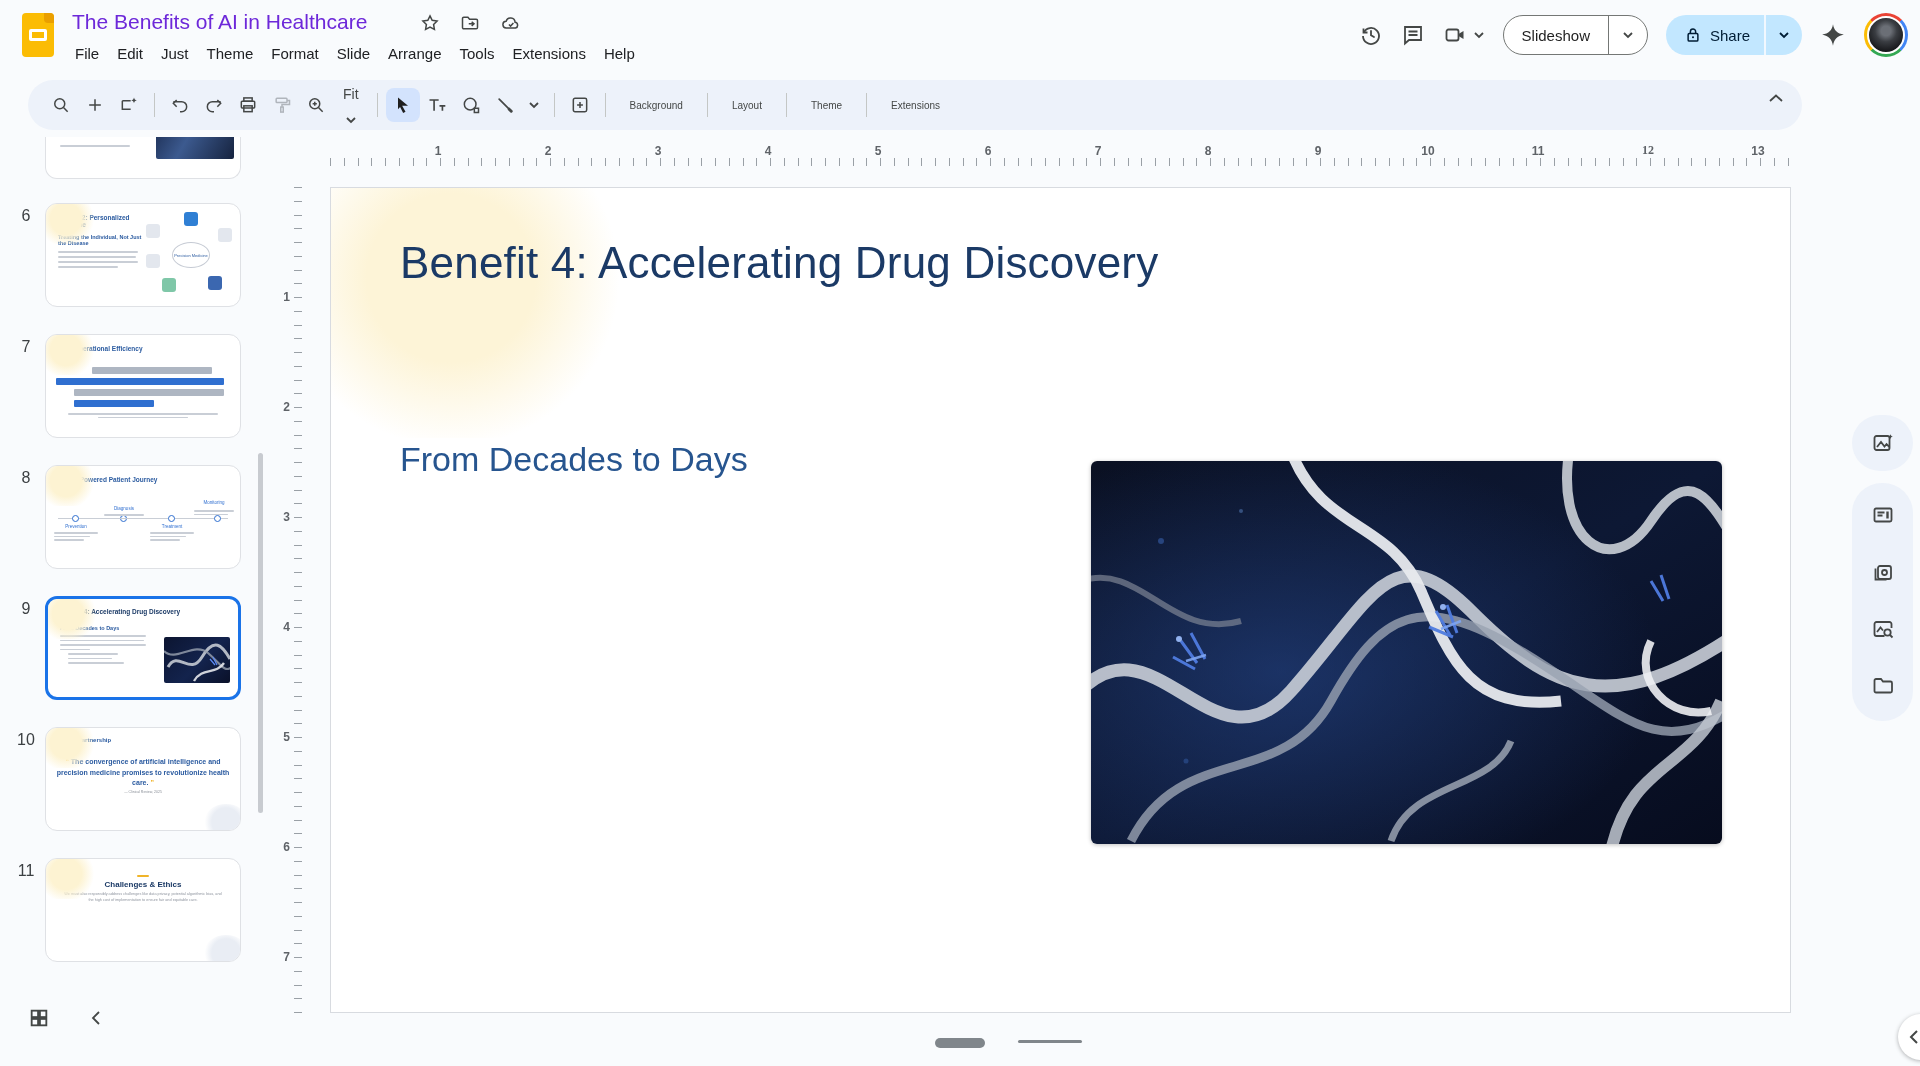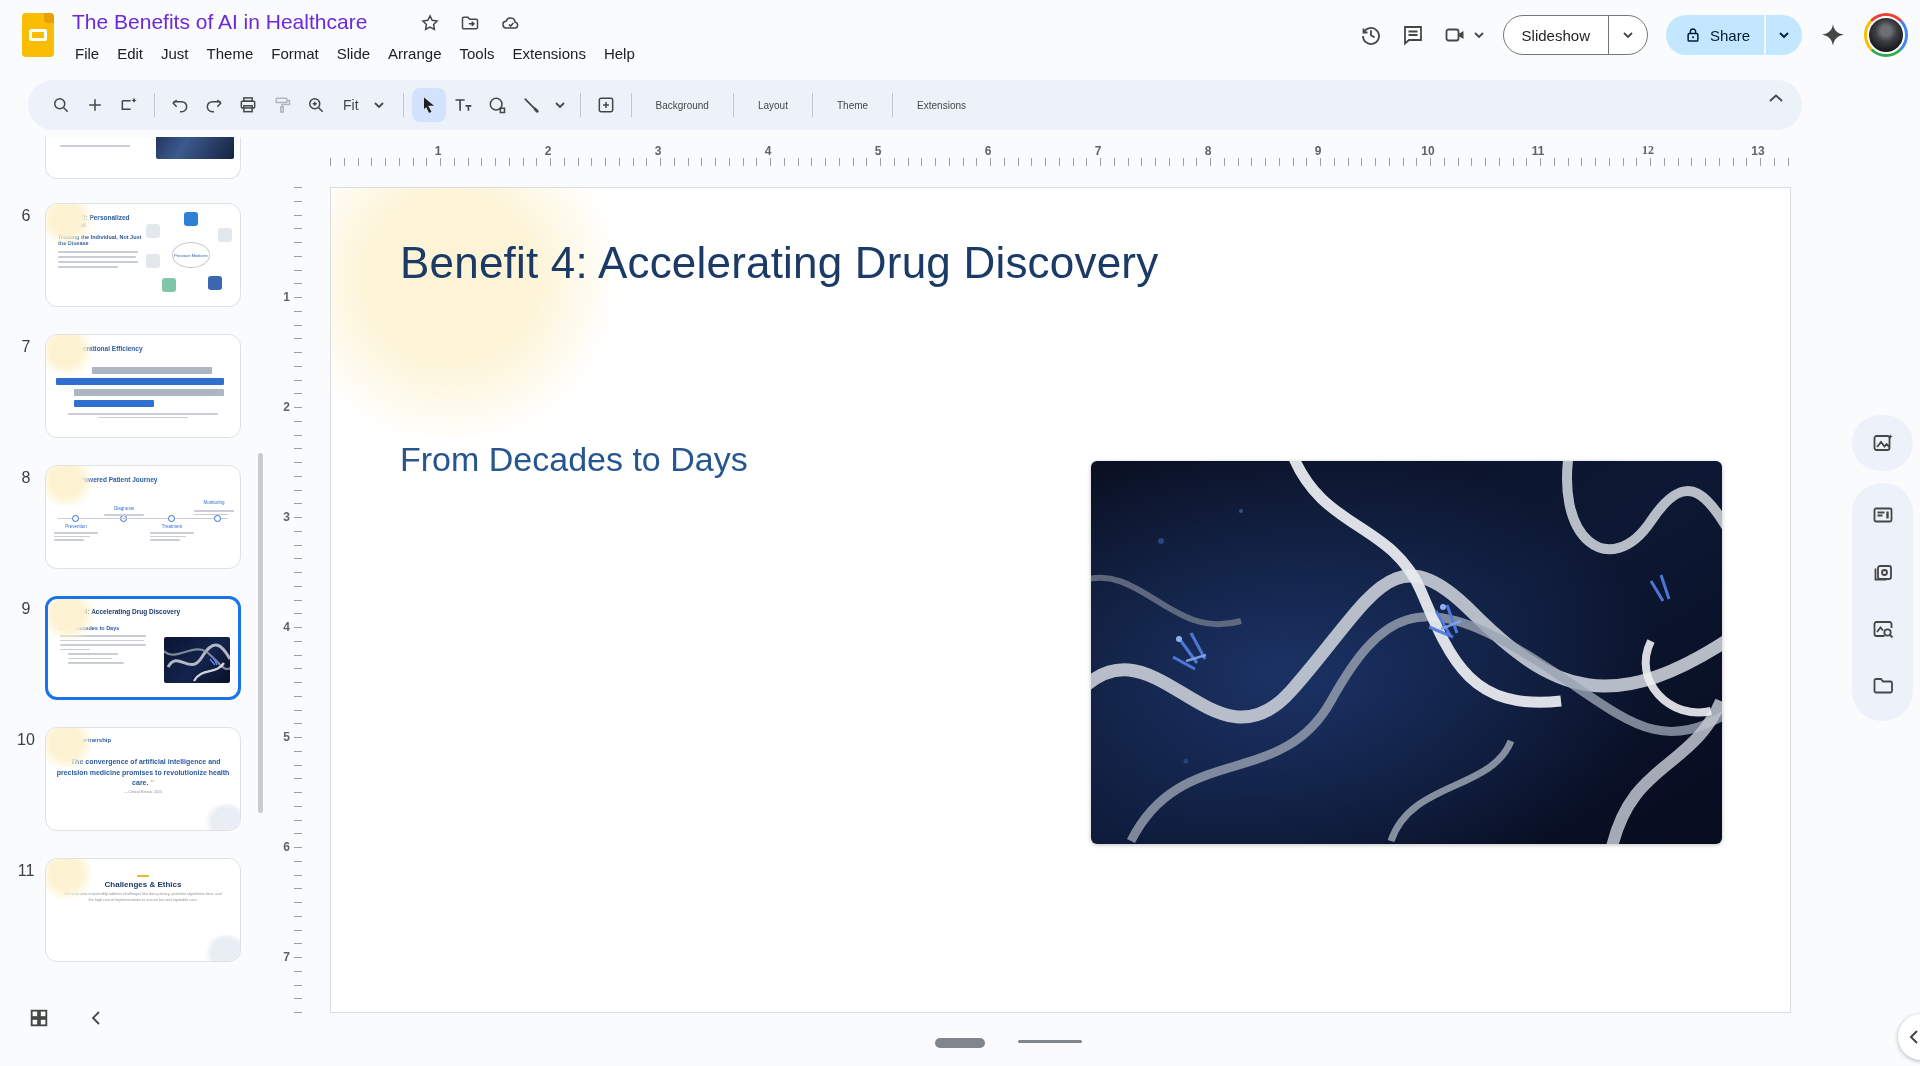--- a/index.html
+++ b/index.html
@@ -31,21 +31,21 @@
   .avatar .photo { width:100%; height:100%; border-radius:50%; border:2px solid #fff;
     background:radial-gradient(circle at 50% 38%, #6b6f76 0 18%, #3a3d42 40%, #17181b 75%); }
 
   
   .toolbar { position:absolute; left:28px; top:80px; width:1774px; height:50px; background:#edf2fa; border-radius:25px;
     display:flex; align-items:center; padding-left:16px; }
   .tbtn { width:34px; height:34px; display:flex; align-items:center; justify-content:center; border-radius:8px; flex:0 0 auto; }
   .tbtn.sel { background:#d3e3fd; }
   .tdiv { width:1px; height:24px; background:#c4c7c5; margin:0 8px; flex:0 0 auto; }
   .ttext { font-size:10px; font-weight:500; color:#444746; padding:8px 16px; border-radius:8px; white-space:nowrap; }
-  .fitbox { display:flex; align-items:center; gap:14px; padding:0 10px; font-size:14px; color:#444746; }
+  .fitbox { display:flex; align-items:center; gap:14px; padding:0 10px; font-size:14px; color:#444746;flex-direction:column; }
   .collapse { position:absolute; right:18px; top:13px; }
 
   
   .ruler-h { position:absolute; left:330px; top:138px; width:1461px; height:28px; }
   .ruler-h .ticks { position:absolute; left:0; bottom:0; width:100%; height:8px;
     background:repeating-linear-gradient(90deg,#9aa0a6 0 1px,transparent 1px 13.75px); }
   .ruler-h span { position:absolute; bottom:8px; transform:translateX(-50%); font-size:12px; color:#5f6368; font-weight:700; }
   .ruler-v { position:absolute; left:272px; top:187px; width:30px; height:826px; }
   .ruler-v .ticks { position:absolute; right:0; top:0; height:100%; width:8px;
     background:repeating-linear-gradient(180deg,#9aa0a6 0 1px,transparent 1px 13.75px); }

